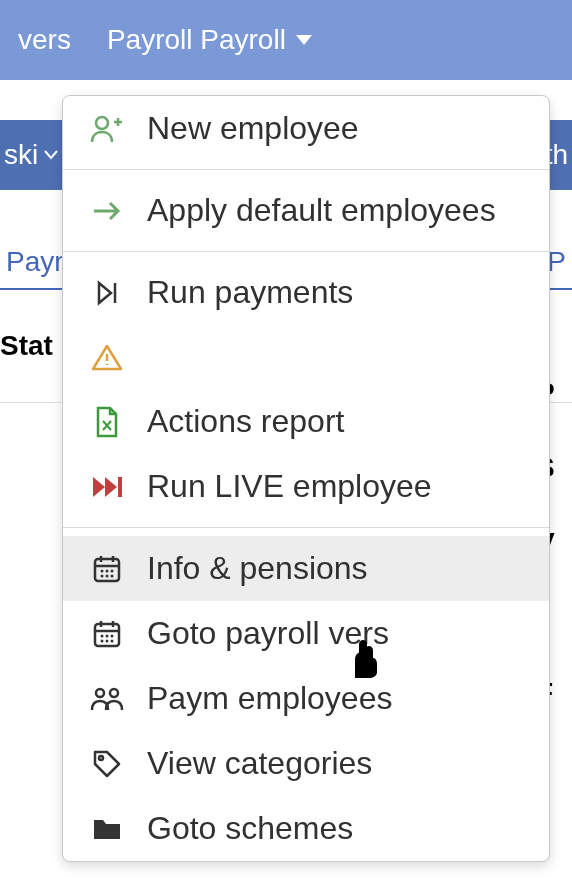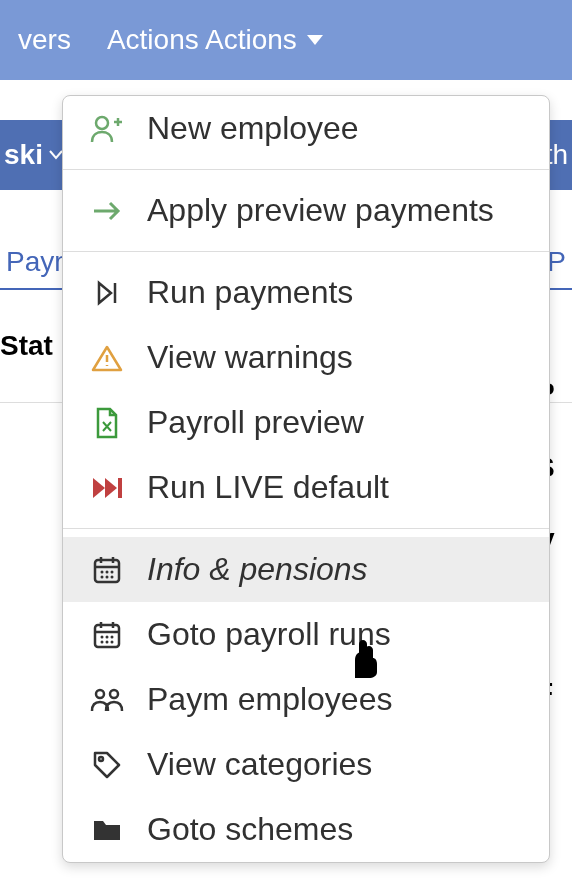--- a/index.html
+++ b/index.html
@@ -40,21 +40,20 @@
       align-items: center;
       color: #fff;
       font-size: 28px;
       padding: 0 4px;
       justify-content: space-between;
     }
     .secondbar-left {
       display: flex;
       align-items: center;
       gap: 6px;
-      font-weight: bold;
     }
     .close-x {
       font-size: 24px;
     }
     .tabrow {
       display: flex;
       height: 70px;
       align-items: flex-end;
       border-bottom: 2px solid #4466b8;
       margin-top: 30px;
@@ -106,21 +105,20 @@
       display: flex;
       align-items: center;
       gap: 22px;
       padding: 14px 26px;
       font-size: 32px;
       color: #313131;
       cursor: pointer;
     }
     .menu-item.hover {
       background: #ededed;
-      font-style: italic;
     }
     .menu-icon {
       width: 36px;
       height: 36px;
       display: flex;
       align-items: center;
       justify-content: center;
       flex-shrink: 0;
     }
     .divider {
@@ -136,21 +134,21 @@
     }
   </style>
 </head>
 <body>
 
 <div class="topbar">
   <div class="topbar-item">
     <span>vers</span>
   </div>
   <div class="topbar-item">
-    <span>Actions Actions</span>
+    <span>Payroll Payroll</span>
     <span class="chevron-down"></span>
   </div>
 </div>
 
 <div class="secondbar">
   <div class="secondbar-left">
     <span>ski</span>
     <svg width="14" height="10" viewBox="0 0 14 10">
         <path d="M1 1 L7 8 L13 1" fill="none" stroke="#fff" stroke-width="2"></path>
       </svg>
@@ -188,60 +186,59 @@
     </span>
     <span>New employee</span>
   </div>
   <div class="divider"></div>
   <div class="menu-item">
     <span class="menu-icon">
       <svg width="30" height="24" viewBox="0 0 30 24" fill="none" stroke="#6da96d" stroke-width="3">
         <path d="M2 12 L26 12 M18 4 L26 12 L18 20"></path>
       </svg>
     </span>
-    <span>Apply preview payments</span>
+    <span>Apply default employees</span>
   </div>
   <div class="divider"></div>
   <div class="menu-item">
     <span class="menu-icon">
       <svg width="28" height="28" viewBox="0 0 28 28" fill="none" stroke="#333" stroke-width="2.5">
         <path d="M6 4 L18 14 L6 24 Z" fill="none"></path>
         <path d="M22 4 L22 24"></path>
       </svg>
     </span>
     <span>Run payments</span>
   </div>
   <div class="menu-item">
     <span class="menu-icon">
       <svg width="32" height="28" viewBox="0 0 32 28" fill="none" stroke="#e0a040" stroke-width="2.5">
         <path d="M16 3 L30 26 L2 26 Z" stroke-linejoin="round"></path>
         <path d="M16 11 L16 18 M16 21 L16 22"></path>
       </svg>
     </span>
-    <span>View warnings</span>
   </div>
   <div class="menu-item">
     <span class="menu-icon">
       <svg width="26" height="32" viewBox="0 0 26 32" fill="none" stroke="#3c9a3c" stroke-width="2.5">
         <path d="M4 2 L16 2 L22 8 L22 30 L4 30 Z"></path>
         <path d="M16 2 L16 8 L22 8"></path>
         <path d="M9 15 L17 24 M17 15 L9 24" stroke-width="2"></path>
       </svg>
     </span>
-    <span>Payroll preview</span>
+    <span>Actions report</span>
   </div>
   <div class="menu-item">
     <span class="menu-icon">
       <svg width="32" height="24" viewBox="0 0 32 24" fill="#c04040">
         <path d="M2 2 L14 12 L2 22 Z"></path>
         <path d="M14 2 L26 12 L14 22 Z"></path>
         <rect x="27" y="2" width="4" height="20"></rect>
       </svg>
     </span>
-    <span>Run LIVE default</span>
+    <span>Run LIVE employee</span>
   </div>
   <div class="divider"></div>
   <div class="menu-item hover">
     <span class="menu-icon">
       <svg width="30" height="30" viewBox="0 0 30 30" fill="#333">
         <rect x="3" y="5" width="24" height="22" rx="3" fill="none" stroke="#333" stroke-width="2.5"></rect>
         <path d="M3 12 L27 12" stroke="#333" stroke-width="2.5" fill="none"></path>
         <path d="M9 2 L9 8 M21 2 L21 8" stroke="#333" stroke-width="2.5" fill="none"></path>
         <circle cx="10" cy="17" r="1.5"></circle>
           <circle cx="15" cy="17" r="1.5"></circle>
@@ -260,21 +257,21 @@
         <path d="M3 12 L27 12" stroke="#333" stroke-width="2.5" fill="none"></path>
         <path d="M9 2 L9 8 M21 2 L21 8" stroke="#333" stroke-width="2.5" fill="none"></path>
         <circle cx="10" cy="17" r="1.5"></circle>
           <circle cx="15" cy="17" r="1.5"></circle>
           <circle cx="20" cy="17" r="1.5"></circle>
         <circle cx="10" cy="22" r="1.5"></circle>
           <circle cx="15" cy="22" r="1.5"></circle>
           <circle cx="20" cy="22" r="1.5"></circle>
       </svg>
     </span>
-    <span>Goto payroll runs</span>
+    <span>Goto payroll vers</span>
   </div>
   <div class="menu-item">
     <span class="menu-icon">
       <svg width="34" height="26" viewBox="0 0 34 26" fill="none" stroke="#333" stroke-width="2.5">
         <circle cx="10" cy="7" r="4"></circle>
           <circle cx="24" cy="7" r="4"></circle>
         <path d="M2 24 C2 17 6 15 10 15 C14 15 18 17 18 24"></path>
         <path d="M16 24 C16 17 20 15 24 15 C28 15 32 17 32 24"></path>
       </svg>
     </span>

